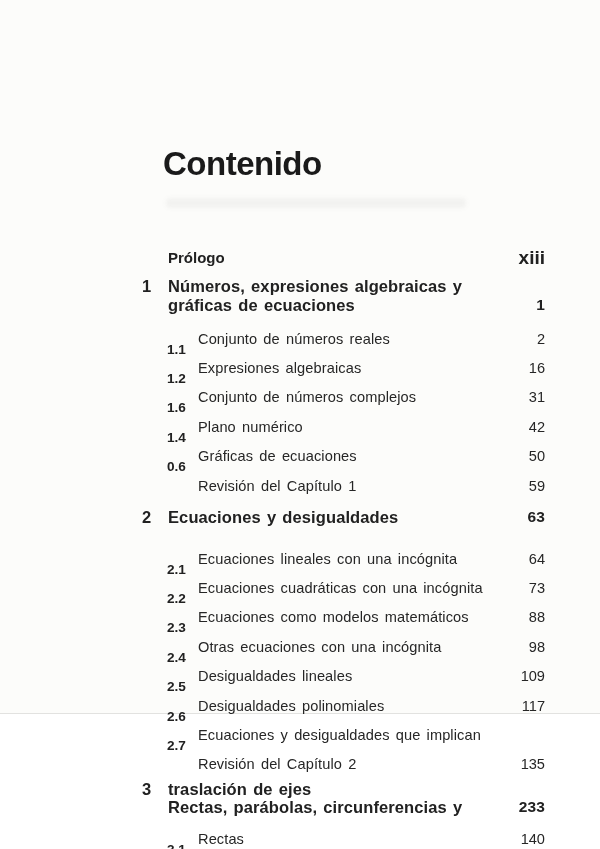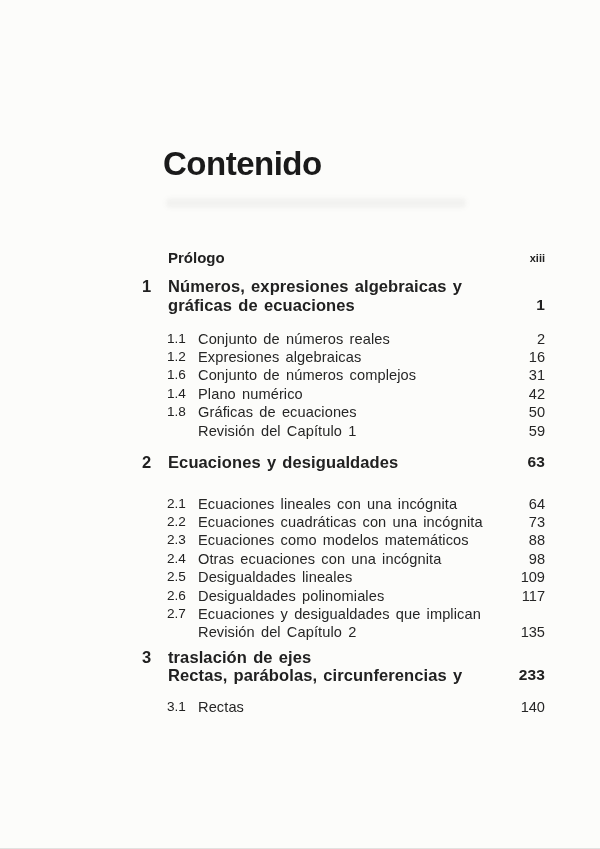--- a/index.html
+++ b/index.html
@@ -9,21 +9,21 @@
   html,body { margin:0; padding:0; }
   body {
     width:600px; height:849px;
     background:#ffffff;
     font-family:"Liberation Sans", sans-serif;
     color:var(--ink);
     overflow:hidden;
   }
   .page {
     position:relative;
-    width:600px; height:849px;
+    width:600px; height:714px;
     background:var(--paper);
     box-sizing:border-box;
     padding:146px 55px 0 142px;
     border-bottom:1px solid rgba(0,0,0,0.10);
   }
   .title {
     margin:0 0 0 21px;
     font-size:33px;
     line-height:36px;
     font-weight:700;
@@ -42,41 +42,41 @@
     display:grid;
     grid-template-columns:26px 1fr 52px;
     line-height:18.6px;
     font-weight:700;
   }
   .frontrow {
     margin-top:41px;
     font-size:15px;
     line-height:18.4px;
   }
-  .frontrow .cpage { font-size:11px; }
+  .frontrow .cpage { font-size:19px; }
   .chhead {
     font-size:16.5px;
     letter-spacing:0.1px;
     word-spacing:1.5px;
   }
   .cnum { align-self:start; }
   .ctitle .tl { display:block; }
   .cpage {
     align-self:end;
     text-align:right;
     font-size:15.5px;
   }
   .srow {
     display:grid;
     grid-template-columns:31px 1fr 52px;
     padding-left:25px;
     line-height:18.4px;
     font-size:14.6px;
   }
-  .snum { font-weight:400; font-size:13.6px; align-self:center; }
+  .snum { font-weight:700; font-size:13.6px; align-self:center;margin-top:11px; }
   .stitle { word-spacing:2px; letter-spacing:0.1px; color:#262626; }
   .spage { text-align:right; color:#262626; }
   .sections { margin-top:0; }
   
   .ch1-head  { margin-top:10px; }
   .ch1-secs  { margin-top:15px; }
   .ch2-head  { margin-top:13px; }
   .ch2-secs  { margin-top:23px; }
   .ch3-head  { margin-top:6px; }
   .ch3-secs  { margin-top:13px; }
@@ -122,21 +122,21 @@
         <span class="snum">1.6</span>
         <span class="stitle">Conjunto de números complejos</span>
         <span class="spage">31</span>
       </div>
       <div class="srow">
         <span class="snum">1.4</span>
         <span class="stitle">Plano numérico</span>
         <span class="spage">42</span>
       </div>
       <div class="srow">
-        <span class="snum">1.8</span>
+        <span class="snum">0.6</span>
         <span class="stitle">Gráficas de ecuaciones</span>
         <span class="spage">50</span>
       </div>
       <div class="srow">
         <span class="snum"></span>
         <span class="stitle">Revisión del Capítulo 1</span>
         <span class="spage">59</span>
       </div>
     </div>
 

